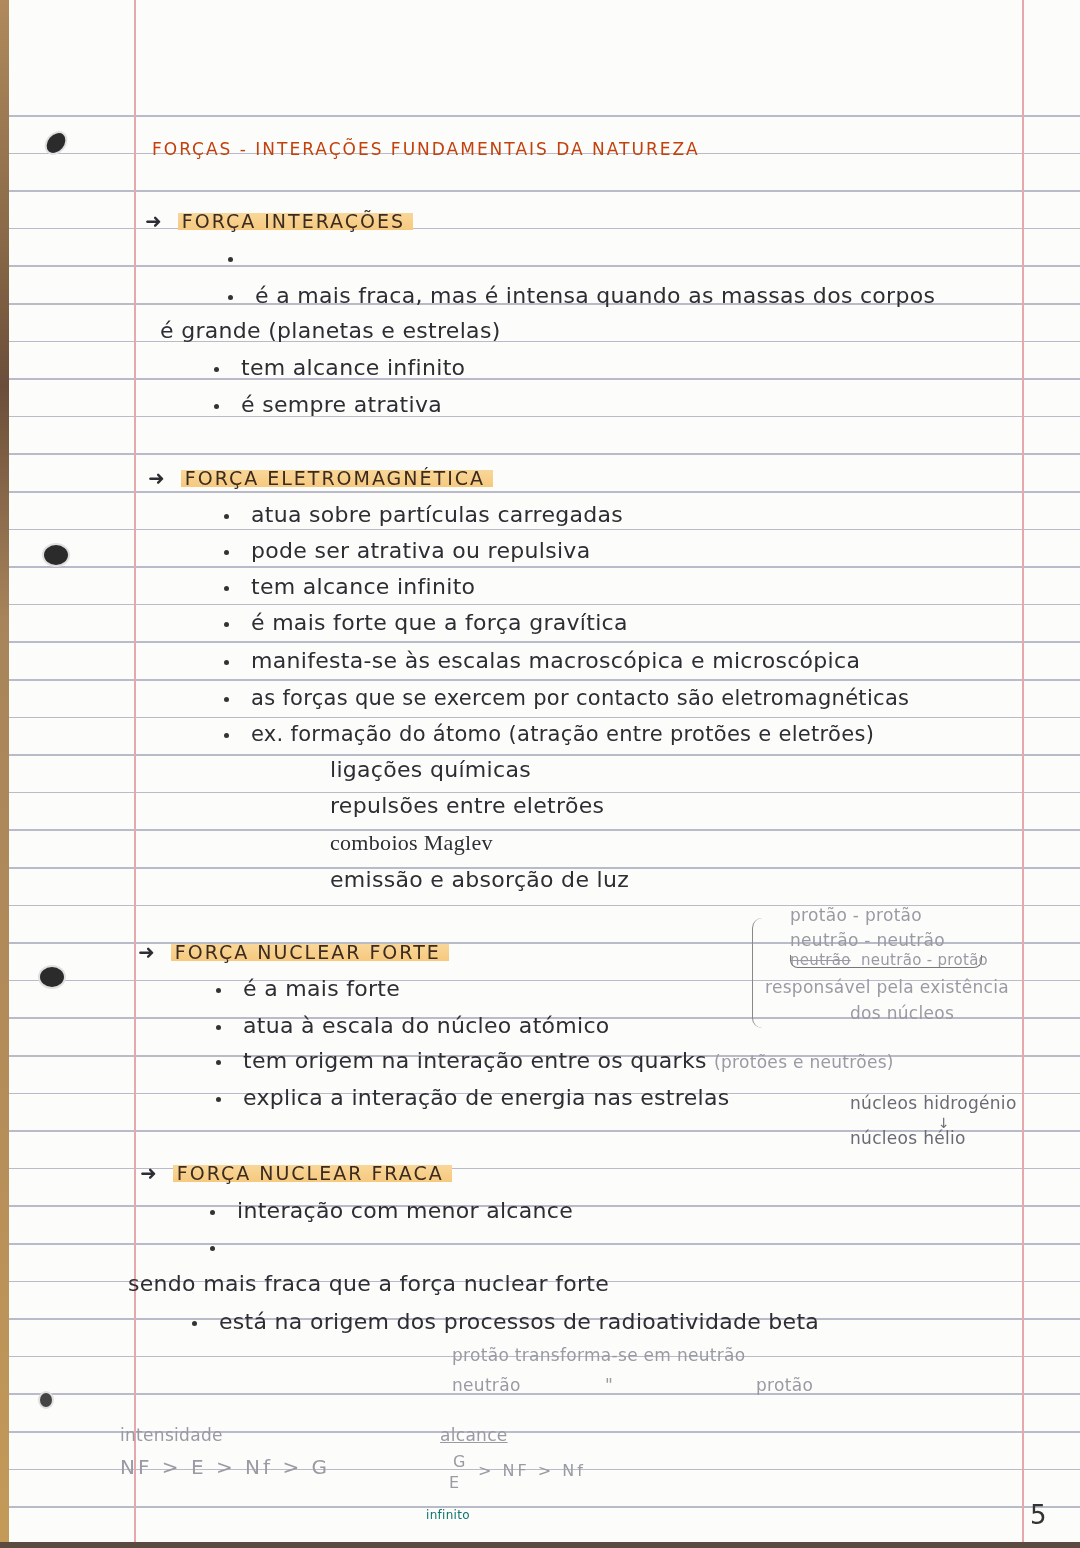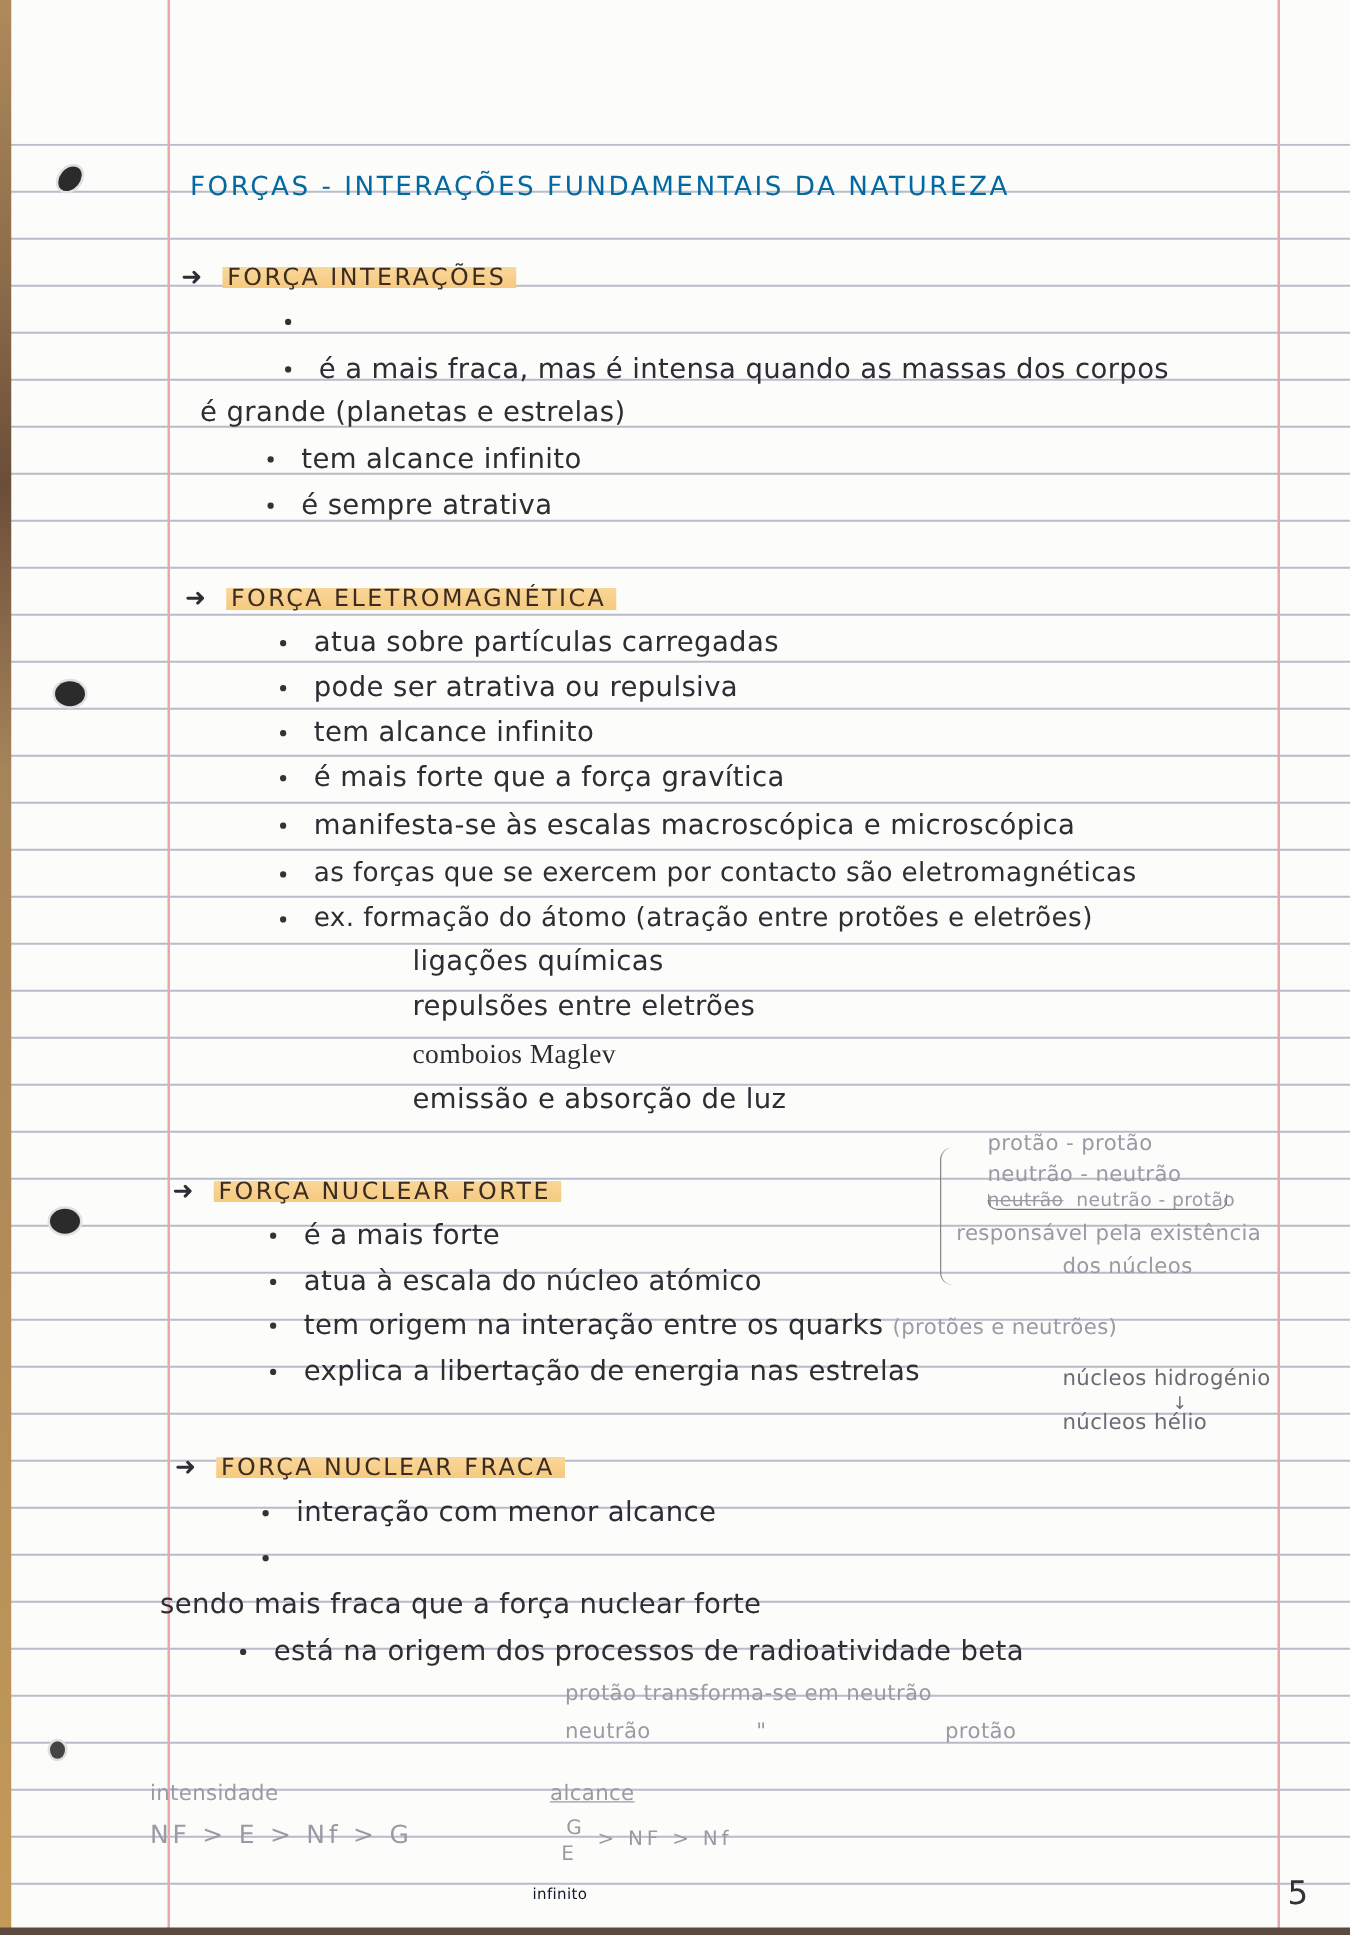--- a/index.html
+++ b/index.html
@@ -33,21 +33,21 @@
     position: absolute; width: 24px; height: 20px; border-radius: 50%;
     background: #2b2b2b; box-shadow: 0 0 0 2px #e0e0e0;
   }
   .bottom-edge { position: absolute; left: 0; top: 1542px; width: 1080px; height: 6px; background: #5a4a40; }
 
   .line {
     position: absolute; white-space: nowrap;
     font-family: "DejaVu Sans", sans-serif; font-size: 22px; line-height: 30px;
     color: #2d2d33; letter-spacing: 0.3px;
   }
-  .title { font-size: 21px; letter-spacing: 2px; color: #0369a1; }
+  .title { font-size: 17px; letter-spacing: 2px; color: #c2410c; }
   .heading { font-size: 19px; letter-spacing: 2px; color: #3b2b20; }
   .hl {
     background: linear-gradient(to bottom, transparent 12%, #f9d79a 12%, #f6c97e 90%, transparent 90%);
     padding: 0 8px 0 4px;
   }
   .arrow { color: #2d2d33; font-size: 20px; margin-right: 14px; }
   .bullet { display: inline-block; width: 5px; height: 5px; background: #333; border-radius: 50%; vertical-align: middle; margin-right: 22px; }
   .faint { color: #9a9aa4; font-size: 17px; }
   .faint-sm { color: #a8a8b0; font-size: 15px; }
   .note { color: #6a6a74; font-size: 17px; }
@@ -100,21 +100,21 @@
 <div class="line" style="left:330px;top:791px;">repulsões entre eletrões</div>
 <div class="line" style="left:330px;top:828px;font-family:Liberation Serif, serif;">comboios Maglev</div>
 <div class="line" style="left:330px;top:865px;">emissão e absorção de luz</div>
 
 <div class="line heading" style="left:138px;top:937px;">
   <span class="arrow">➜</span><span class="hl">FORÇA NUCLEAR FORTE</span>
 </div>
 <div class="line" style="left:216px;top:974px;"><span class="bullet"></span><span>é a mais forte</span></div>
 <div class="line" style="left:216px;top:1011px;"><span class="bullet"></span><span>atua à escala do núcleo atómico</span></div>
 <div class="line" style="left:216px;top:1046px;"><span class="bullet"></span><span>tem origem na interação entre os quarks</span> <span class="faint">(protões e neutrões)</span></div>
-<div class="line" style="left:216px;top:1083px;"><span class="bullet"></span><span>explica a libertação de energia nas estrelas</span></div>
+<div class="line" style="left:216px;top:1083px;"><span class="bullet"></span><span>explica a interação de energia nas estrelas</span></div>
 <div class="line note" style="left:850px;top:1088px;">núcleos hidrogénio</div>
 <div class="line note" style="left:938px;top:1108px;font-size:14px;">↓</div>
 <div class="line note" style="left:850px;top:1123px;">núcleos hélio</div>
 
 <div class="brace"></div>
 <div class="line faint" style="left:790px;top:900px;">protão - protão</div>
 <div class="line faint" style="left:790px;top:925px;">neutrão - neutrão</div>
 <div class="line faint" style="left:790px;top:945px;font-size:15px;"><span class="strike">neutrão</span>&nbsp;&nbsp;<span>neutrão - protão</span></div>
 <div class="underbrace"></div>
 <div class="line faint" style="left:765px;top:972px;">responsável pela existência</div>
@@ -131,15 +131,15 @@
 <div class="line faint" style="left:452px;top:1370px;">neutrão</div>
 <div class="line faint" style="left:605px;top:1370px;">"</div>
 <div class="line faint" style="left:756px;top:1370px;">protão</div>
 
 <div class="line faint" style="left:120px;top:1420px;">intensidade</div>
 <div class="line faint" style="left:120px;top:1452px;font-size:20px;letter-spacing:3px;">NF &gt; E &gt; Nf &gt; G</div>
 <div class="line faint" style="left:440px;top:1420px;text-decoration:underline;">alcance</div>
 <div class="line faint" style="left:453px;top:1447px;font-size:16px;">G</div>
 <div class="line faint" style="left:449px;top:1468px;font-size:16px;">E</div>
 <div class="line faint" style="left:478px;top:1456px;font-size:16px;letter-spacing:3px;">&gt; NF &gt; Nf</div>
-<div class="line faint-sm" style="left:426px;top:1500px;color:#0f172a;font-size:12px;text-align:center;">infinito</div>
+<div class="line faint-sm" style="left:426px;top:1500px;color:#0f766e;font-size:12px;text-align:center;">infinito</div>
 
 <div class="pagenum">5</div>
 
 </body></html>

